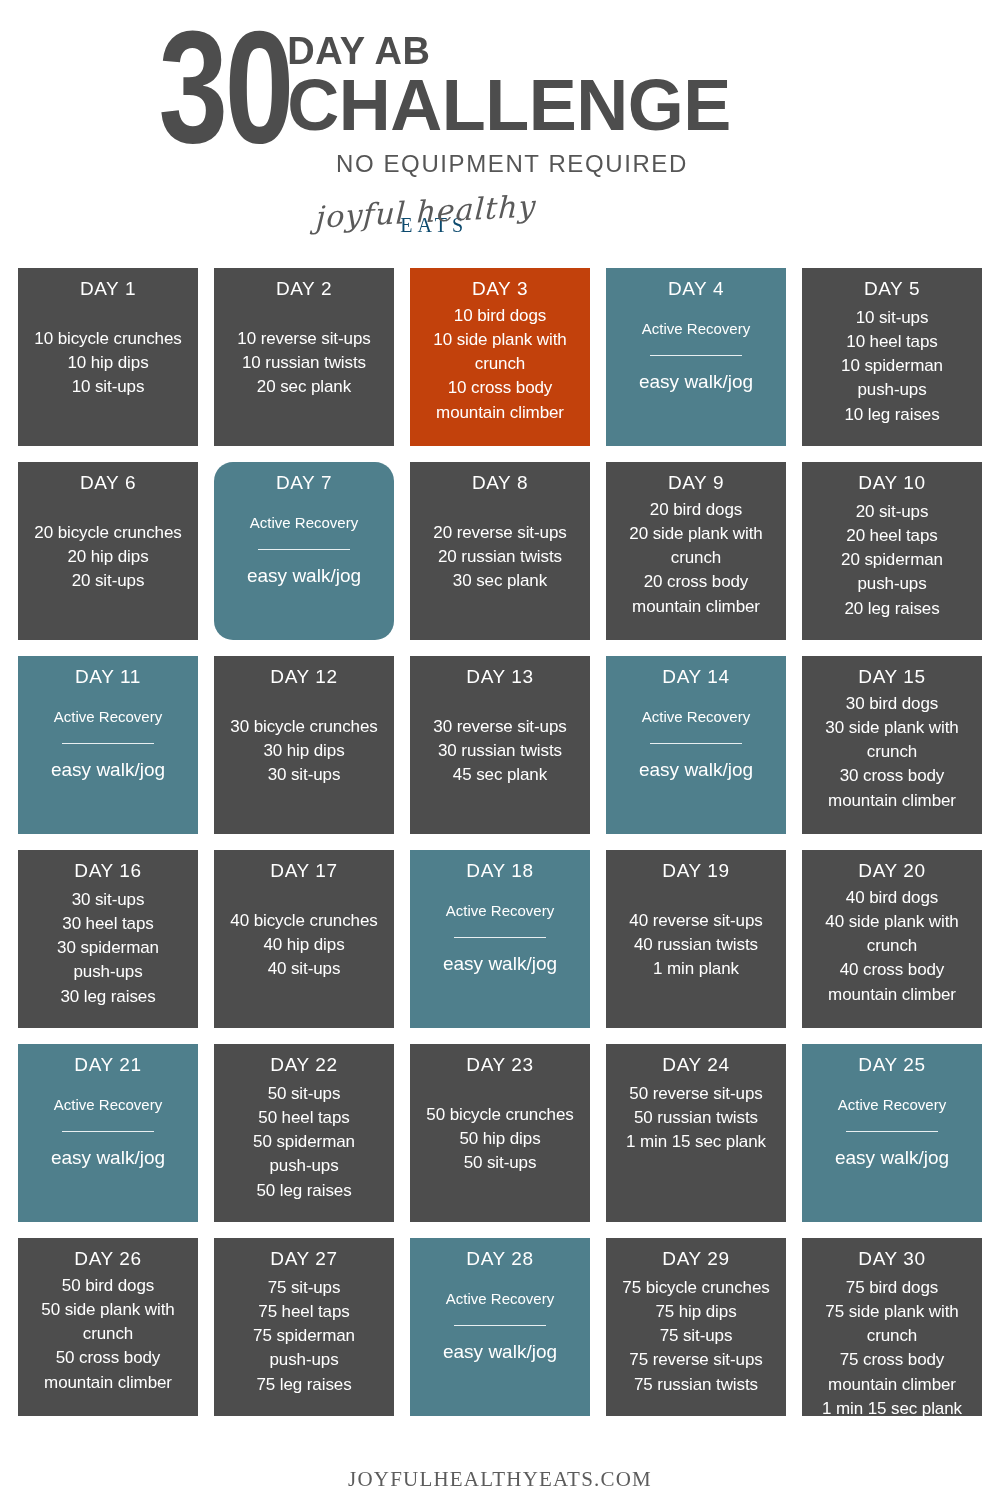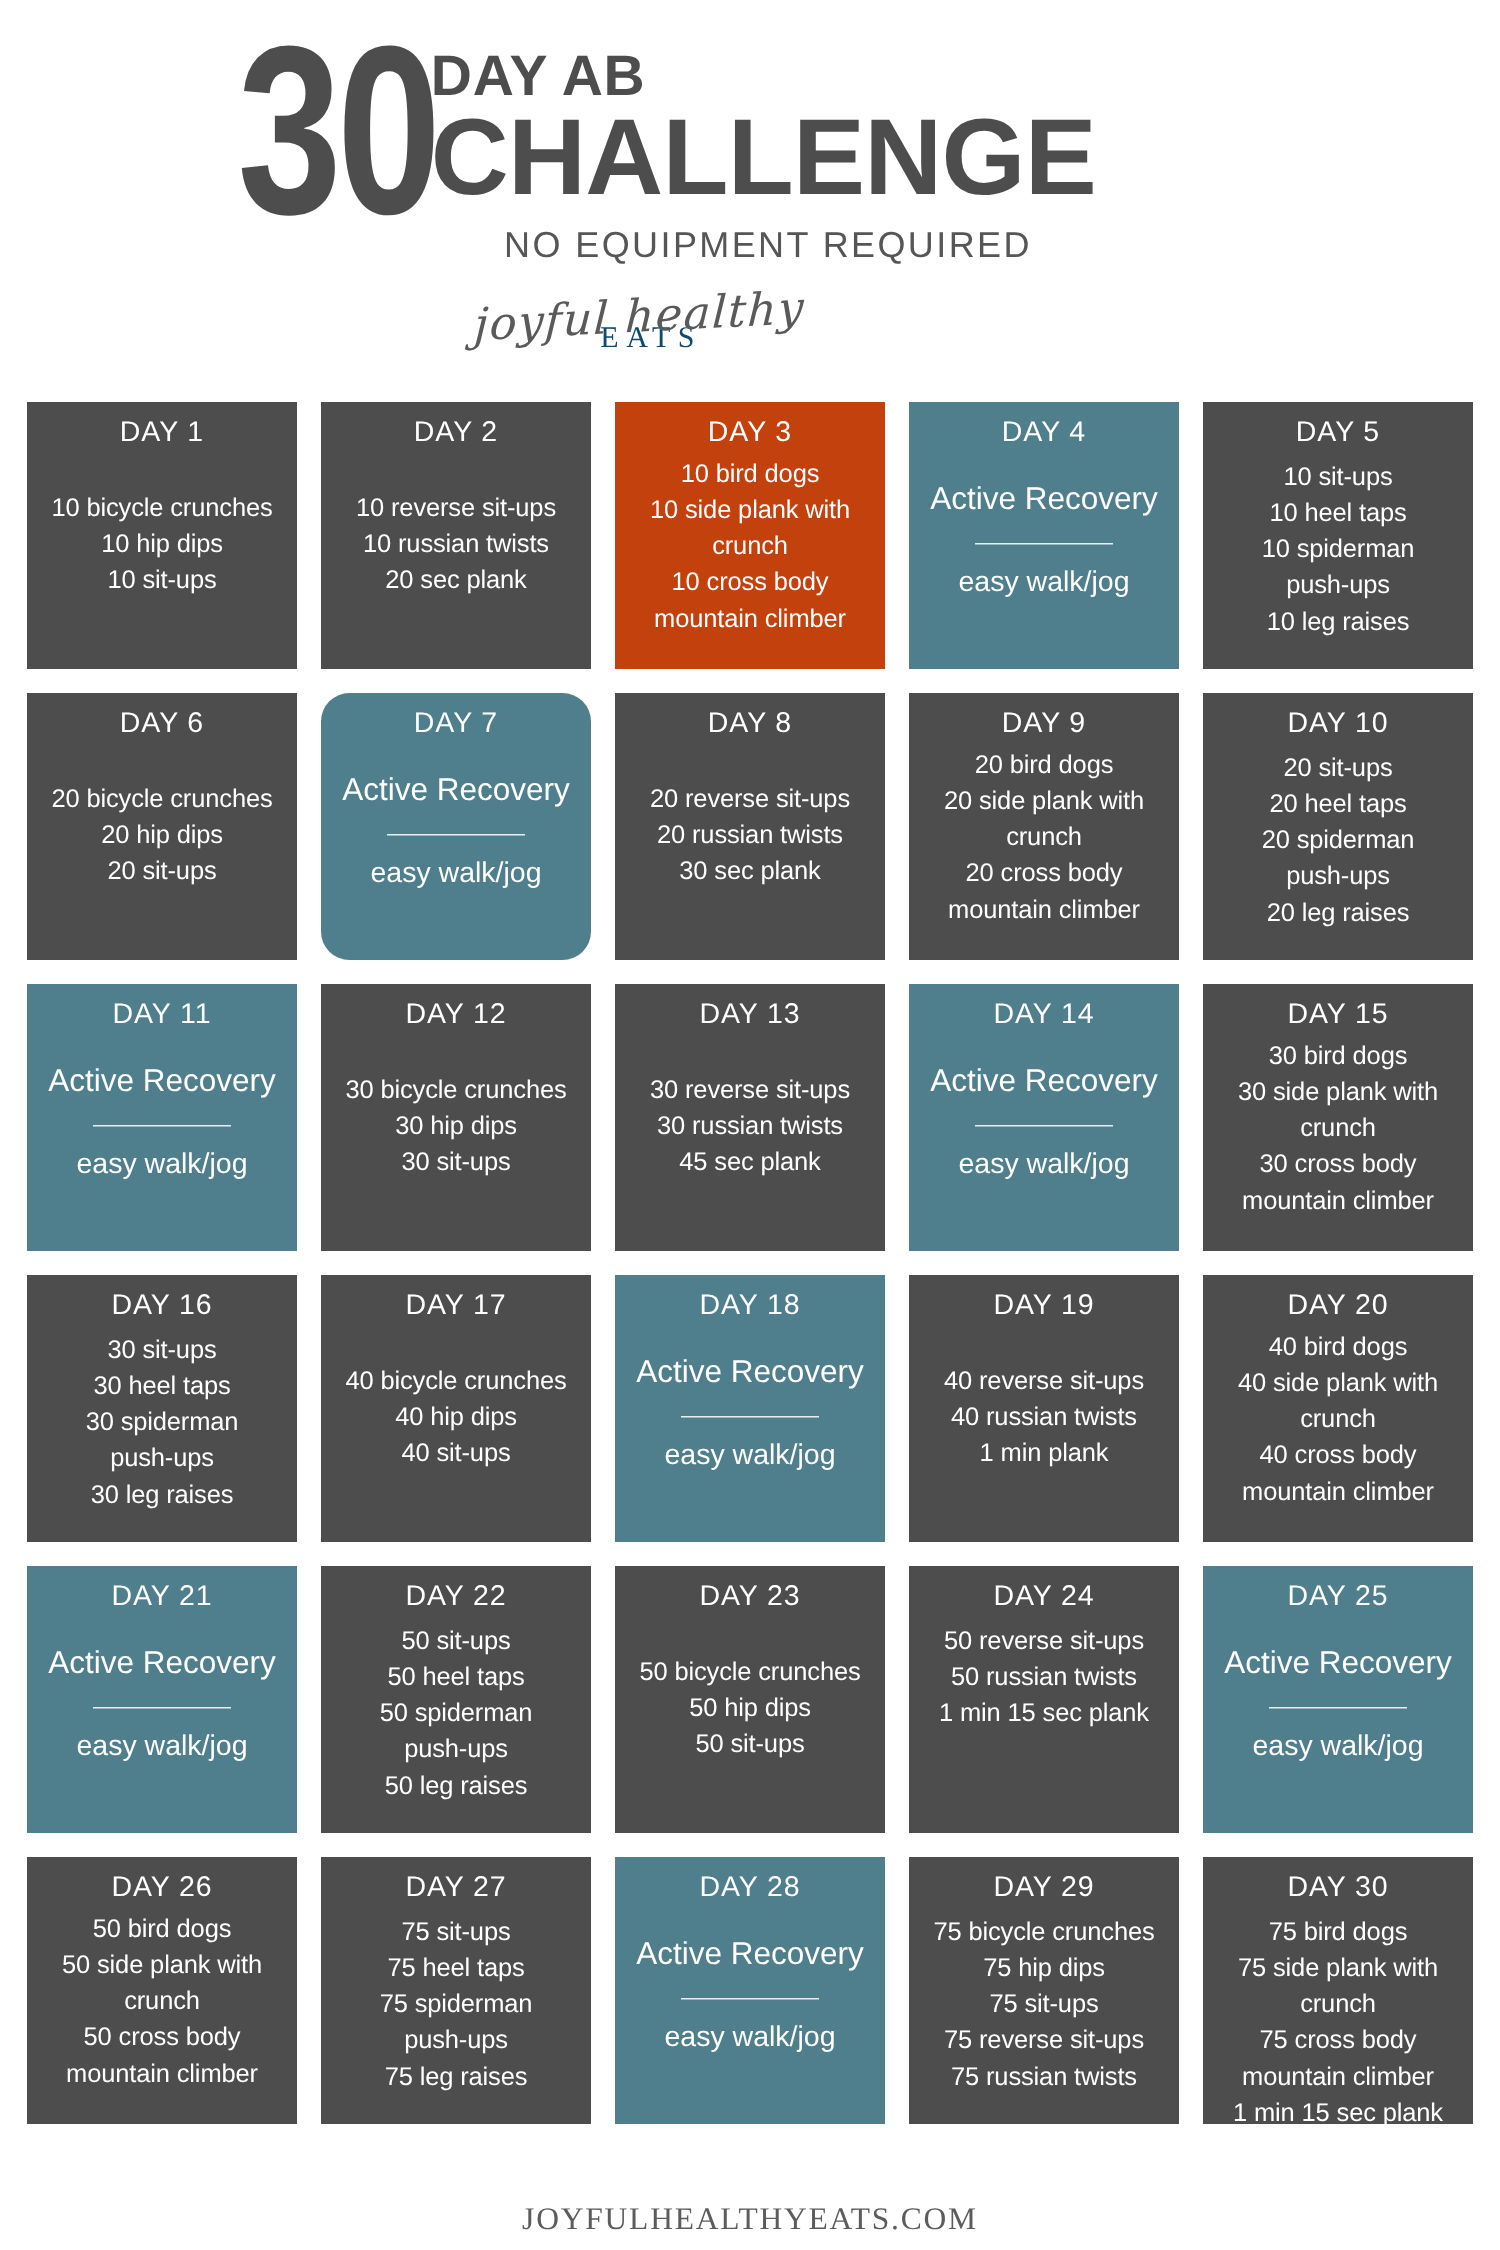--- a/index.html
+++ b/index.html
@@ -164,21 +164,21 @@
 
   .ex-line {
     font-size: 17px;
     line-height: 1.42;
     text-align: center;
     white-space: nowrap;
     letter-spacing: -0.1px;
   }
 
   .rest-title {
-    font-size: 21px;
+    font-size: 15px;
     line-height: 1.2;
     text-align: center;
     white-space: nowrap;
     margin-top: 14px;
   }
 
   .rest-rule {
     width: 92px;
     height: 1px;
     background: #e8eff1;

